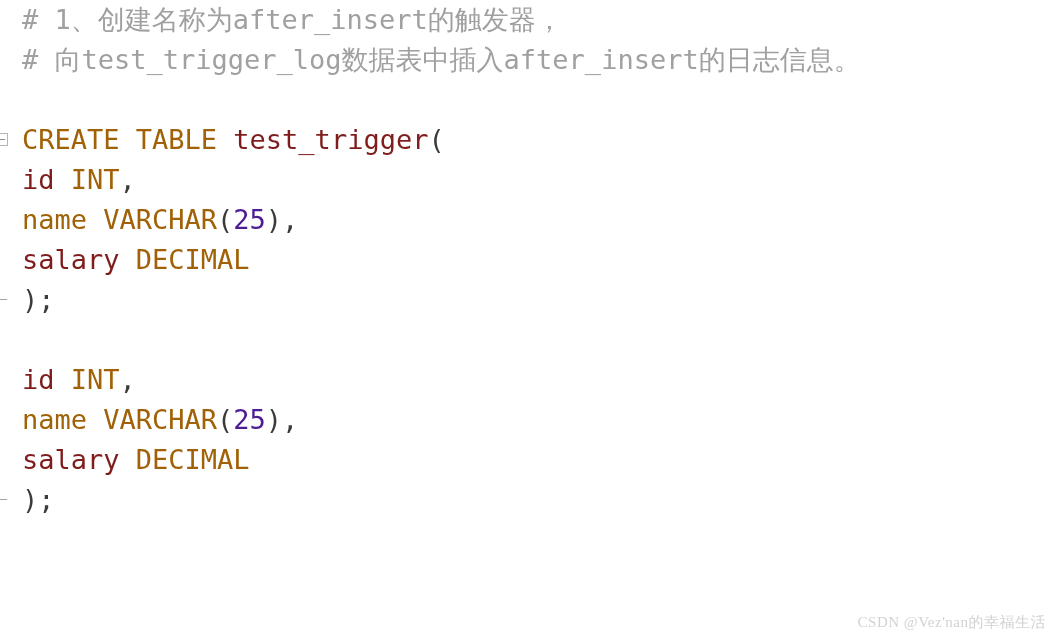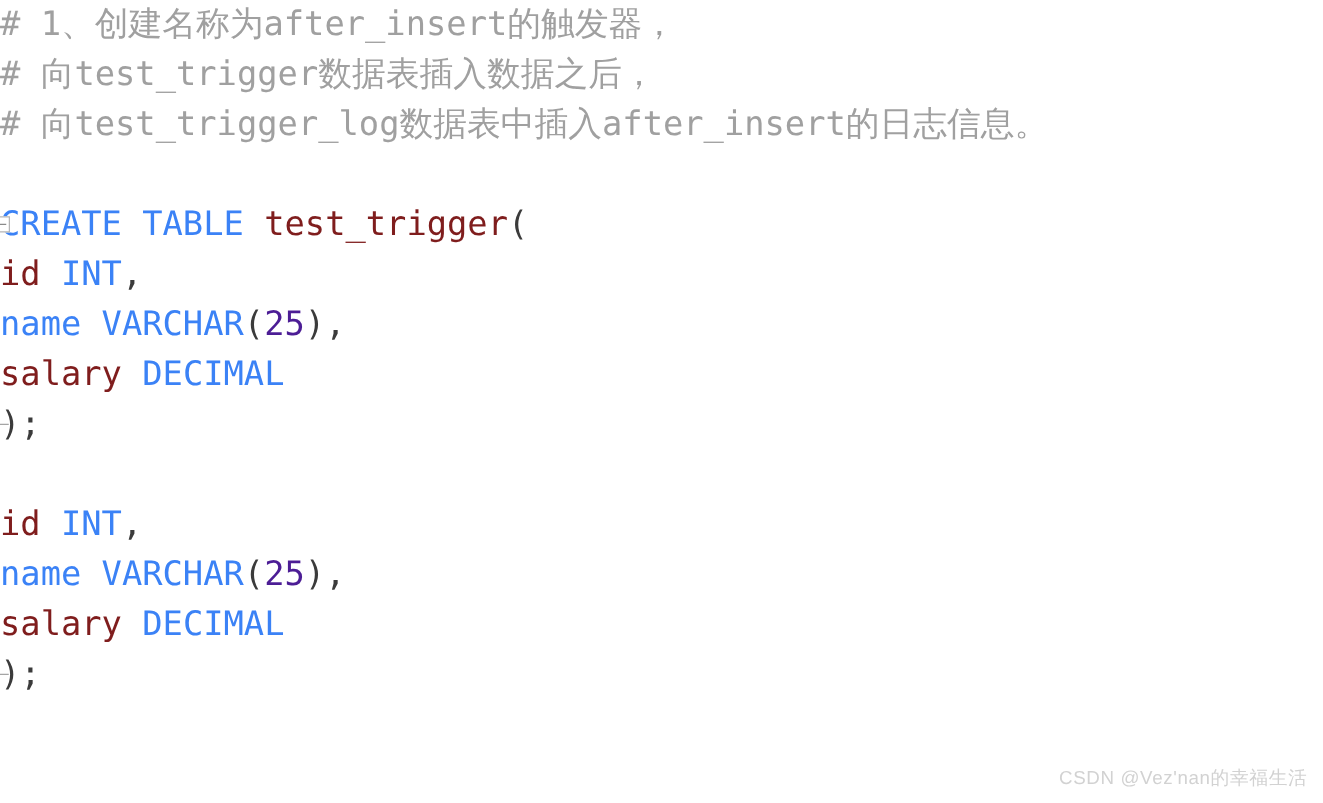--- a/index.html
+++ b/index.html
@@ -24,31 +24,31 @@
     background: #ffffff;
   }
 
   .code-line {
     position: relative;
     height: 40px;
     line-height: 40px;
     font-size: 27px;
     white-space: pre;
     letter-spacing: 0px;
-    padding-left: 0;
+    padding-left: 22px;
     color: #3b3b3b;
   }
 
   .code-line.blank {
     height: 40px;
   }
 
   
   .tok-comment  { color: #a0a0a0; }
-  .tok-keyword  { color: #3b82f6; }
+  .tok-keyword  { color: #a16207; }
   .tok-ident    { color: #7f1d1d; }
   .tok-number   { color: #4c1d95; }
   .tok-punct    { color: #3b3b3b; }
 
   
   .fold-box {
     position: absolute;
     left: -5px;
     top: 13px;
     width: 13px;
@@ -73,34 +73,33 @@
     width: 12px;
     height: 1px;
     background: #a5a5a5;
   }
 
   
   #watermark {
     position: absolute;
     right: 12px;
     bottom: 10px;
-    font-family: Liberation Sans, sans-serif;
+    font-family: Liberation Serif, serif;
     font-size: 15px;
     color: #d2d2d2;
     letter-spacing: 0.5px;
     white-space: nowrap;
   }
 </style>
 </head>
 <body>
 
 <div id="editor">
   <div id="code-area">
       <div class="code-line"><span class="tok-comment"># 1、创建名称为after_insert的触发器，</span></div>
-      <div class="code-line"><span class="tok-comment"># 向test_trigger数据表插入数据之后，</span></div>
       <div class="code-line"><span class="tok-comment"># 向test_trigger_log数据表中插入after_insert的日志信息。</span></div>
       <div class="code-line blank"></div>
       <div class="code-line"><span class="fold-box"></span><span class="tok-keyword">CREATE TABLE</span><span class="tok-punct"> </span><span class="tok-ident">test_trigger</span><span class="tok-punct">(</span></div>
       <div class="code-line"><span class="tok-ident">id </span><span class="tok-keyword">INT</span><span class="tok-punct">,</span></div>
       <div class="code-line"><span class="tok-keyword">name VARCHAR</span><span class="tok-punct">(</span><span class="tok-number">25</span><span class="tok-punct">),</span></div>
       <div class="code-line"><span class="tok-ident">salary </span><span class="tok-keyword">DECIMAL</span></div>
       <div class="code-line"><span class="fold-end"></span><span class="tok-punct">);</span></div>
       <div class="code-line blank"></div>
       <div class="code-line"><span class="tok-ident">id </span><span class="tok-keyword">INT</span><span class="tok-punct">,</span></div>
       <div class="code-line"><span class="tok-keyword">name VARCHAR</span><span class="tok-punct">(</span><span class="tok-number">25</span><span class="tok-punct">),</span></div>

